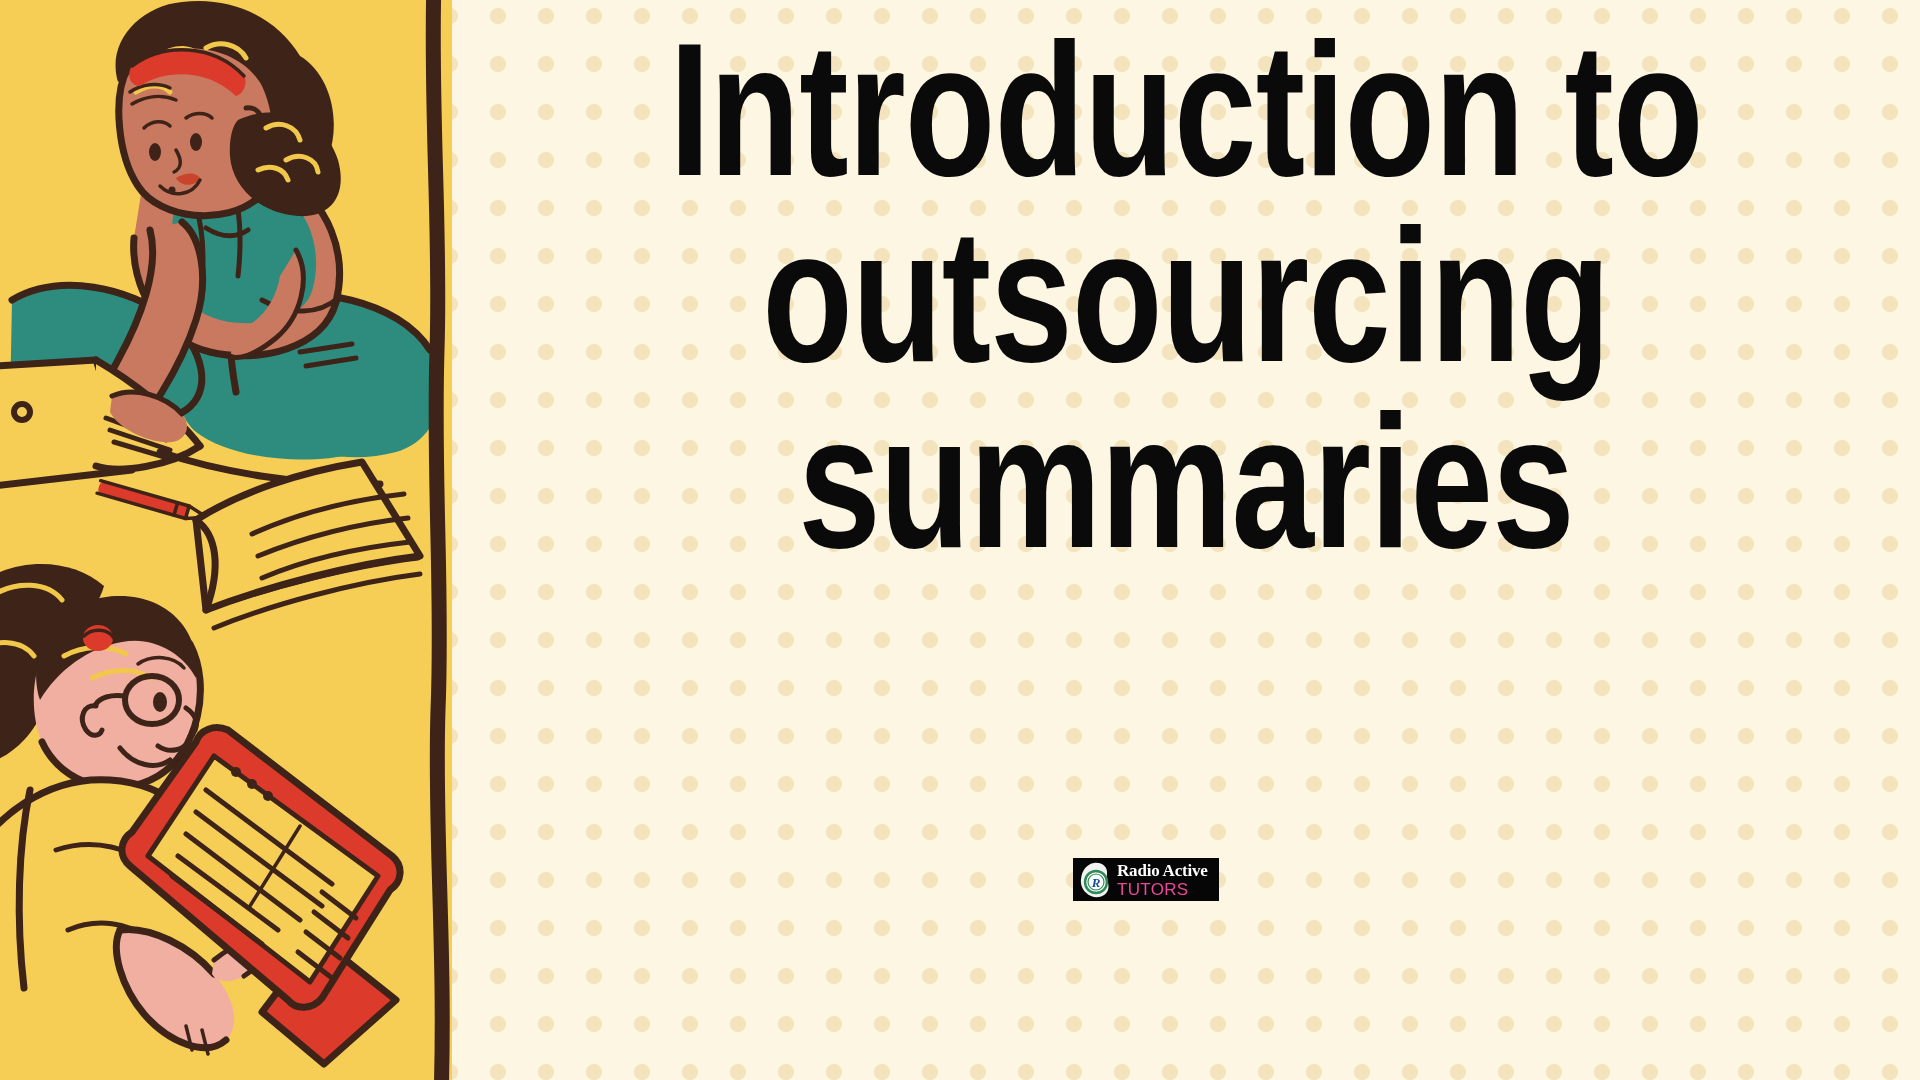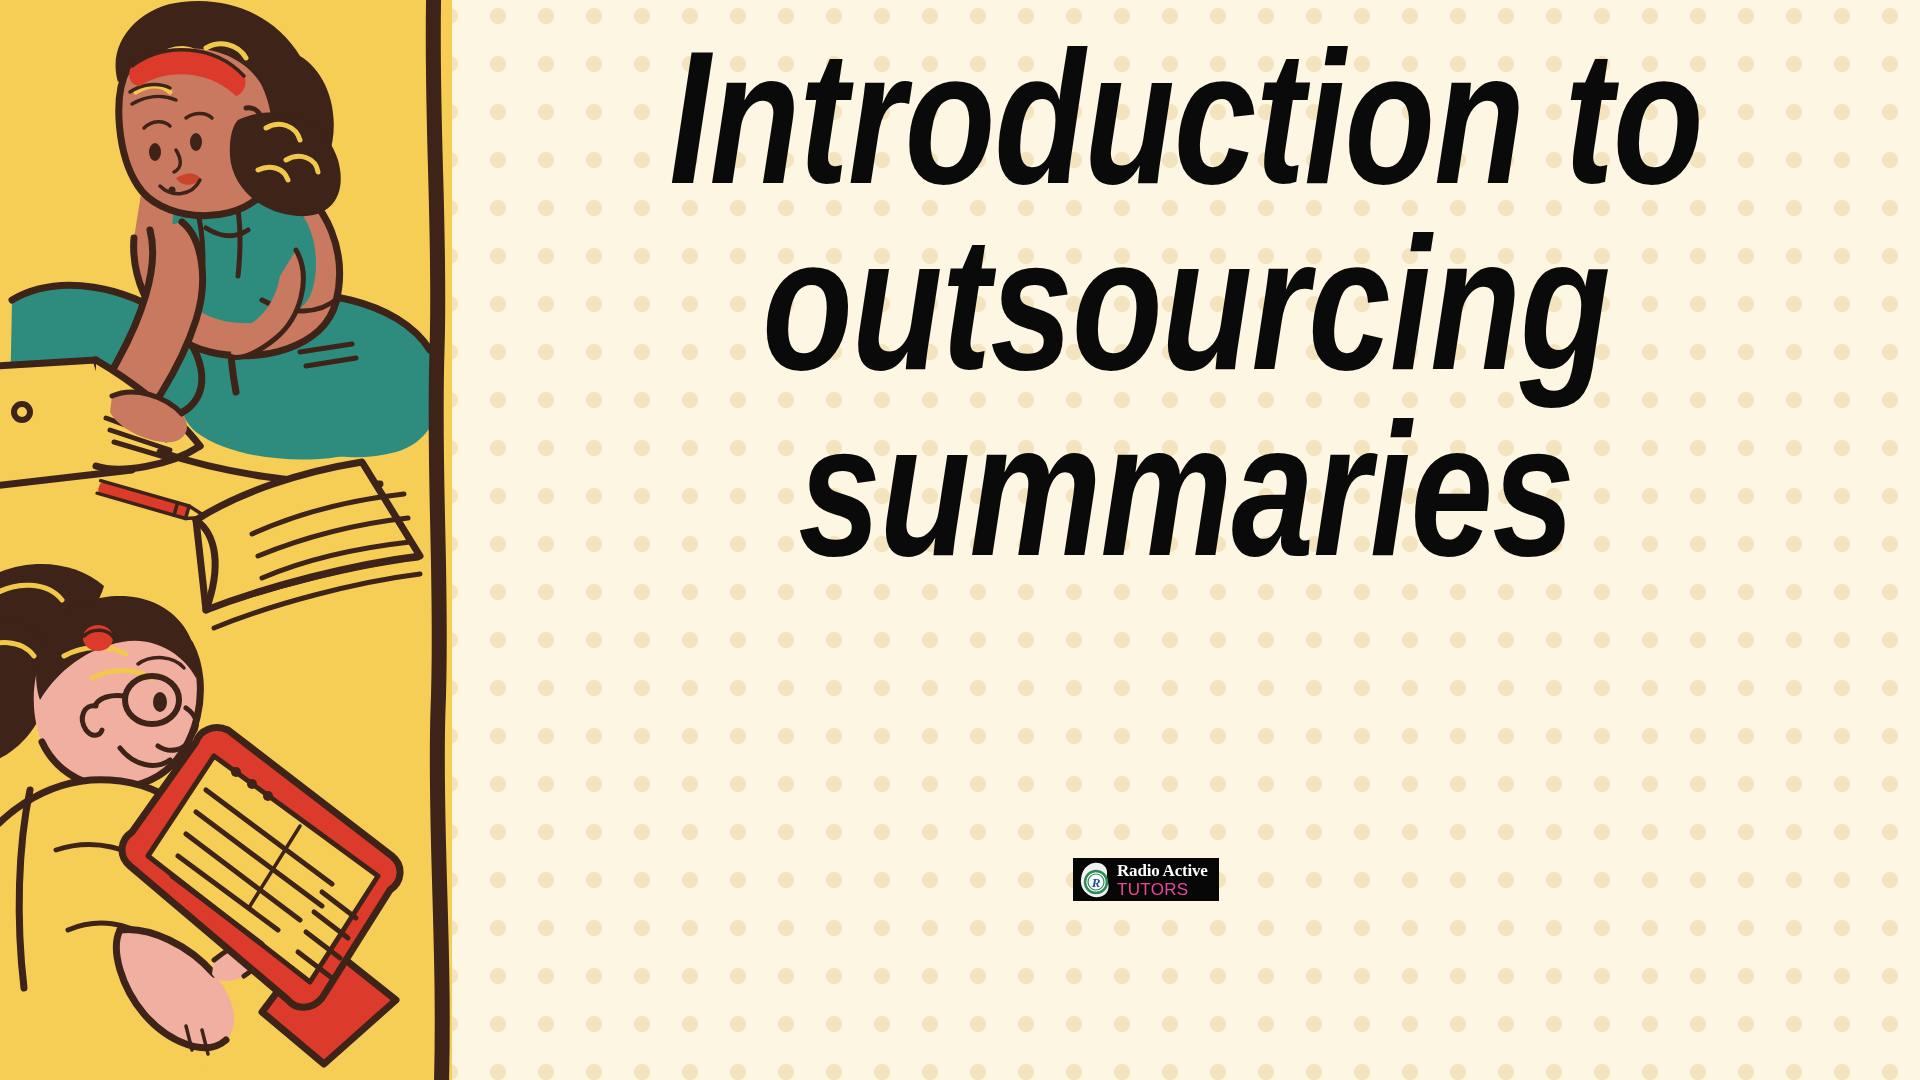--- a/index.html
+++ b/index.html
@@ -56,23 +56,22 @@
   .title-wrap {
     position: absolute;
     left: 452px;
     top: 0;
     width: 1468px;
     height: 1080px;
     display: flex;
     flex-direction: column;
     align-items: center;
     justify-content: flex-start;
-    padding-top: 24px;
+    padding-top: 16px;
     box-sizing: border-box;
-    font-style: italic;
   }
   .title {
     font-family: "Liberation Sans Narrow", "Liberation Sans", sans-serif;
     font-weight: 700;
     font-size: 190px;
     line-height: 0.98;
     color: #0a0a0a;
     text-align: center;
     letter-spacing: -1px;
     transform: scaleX(0.78);

